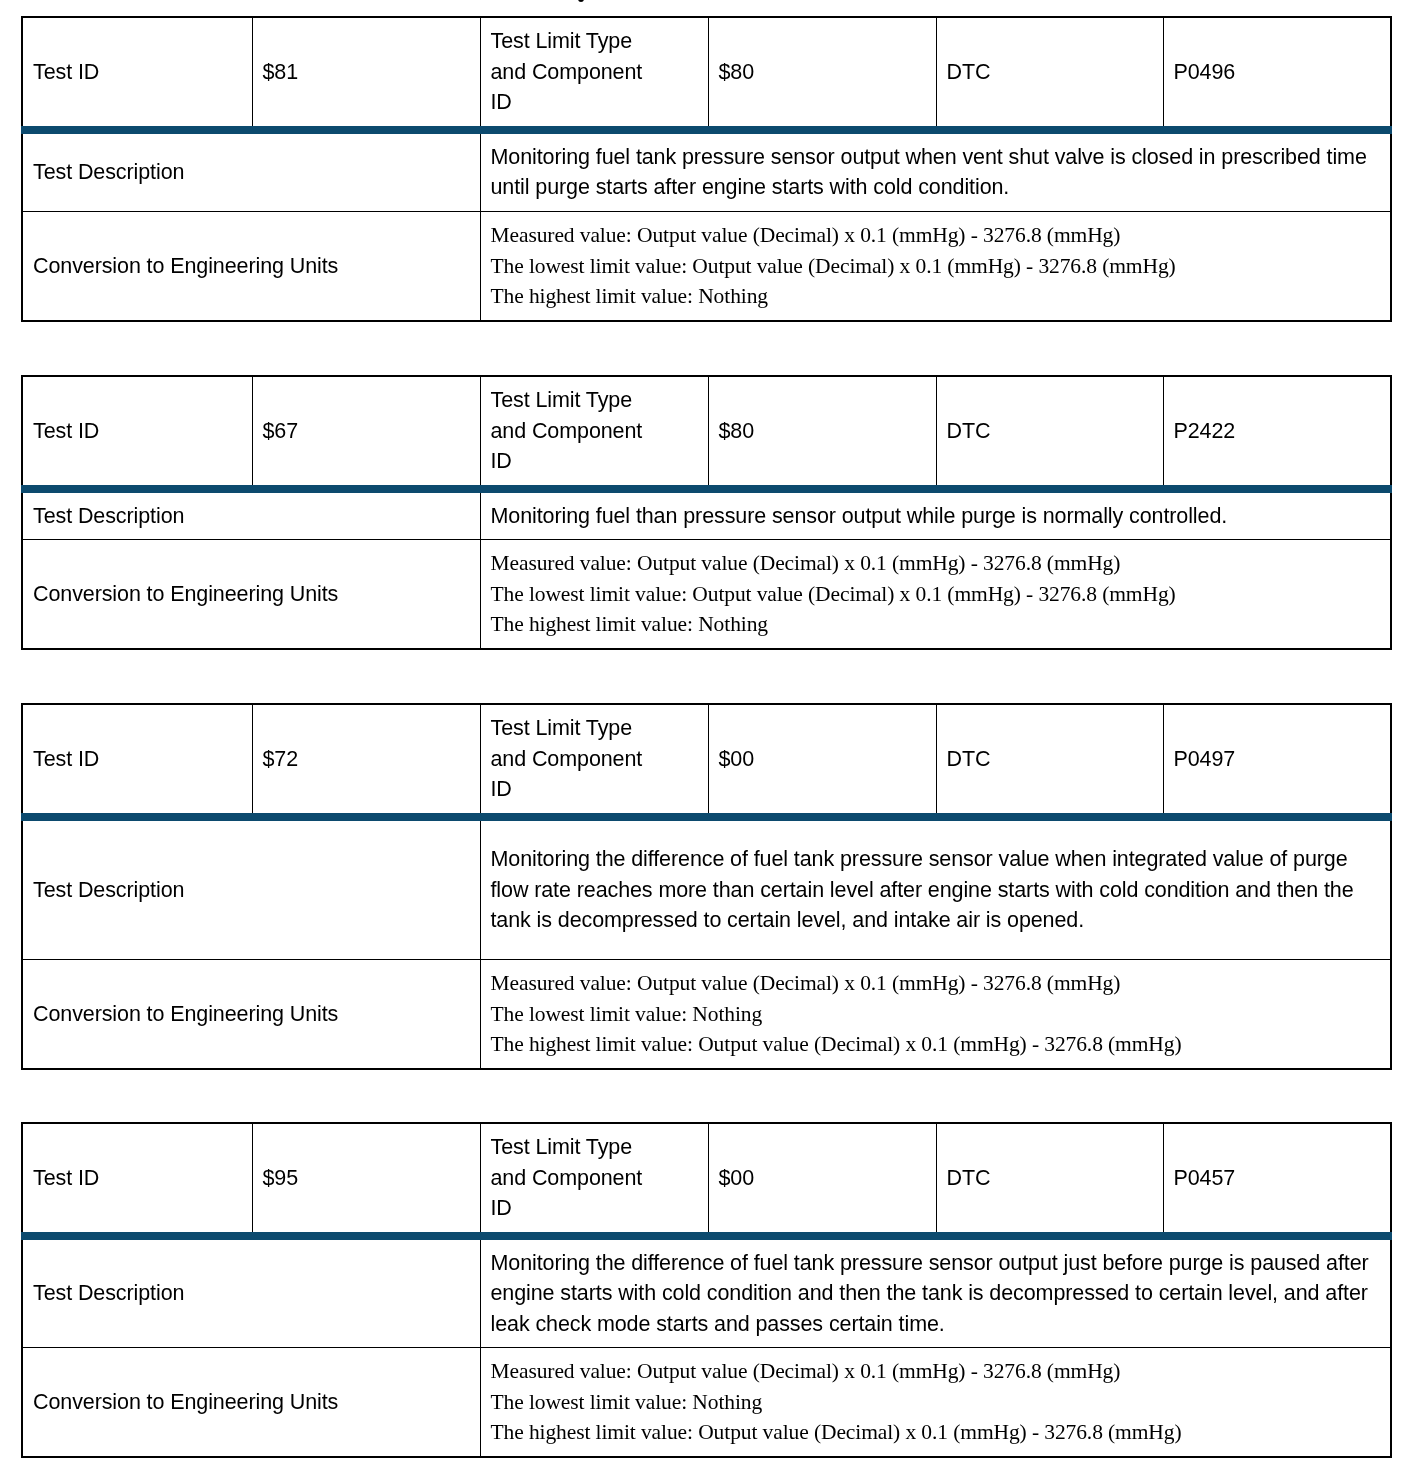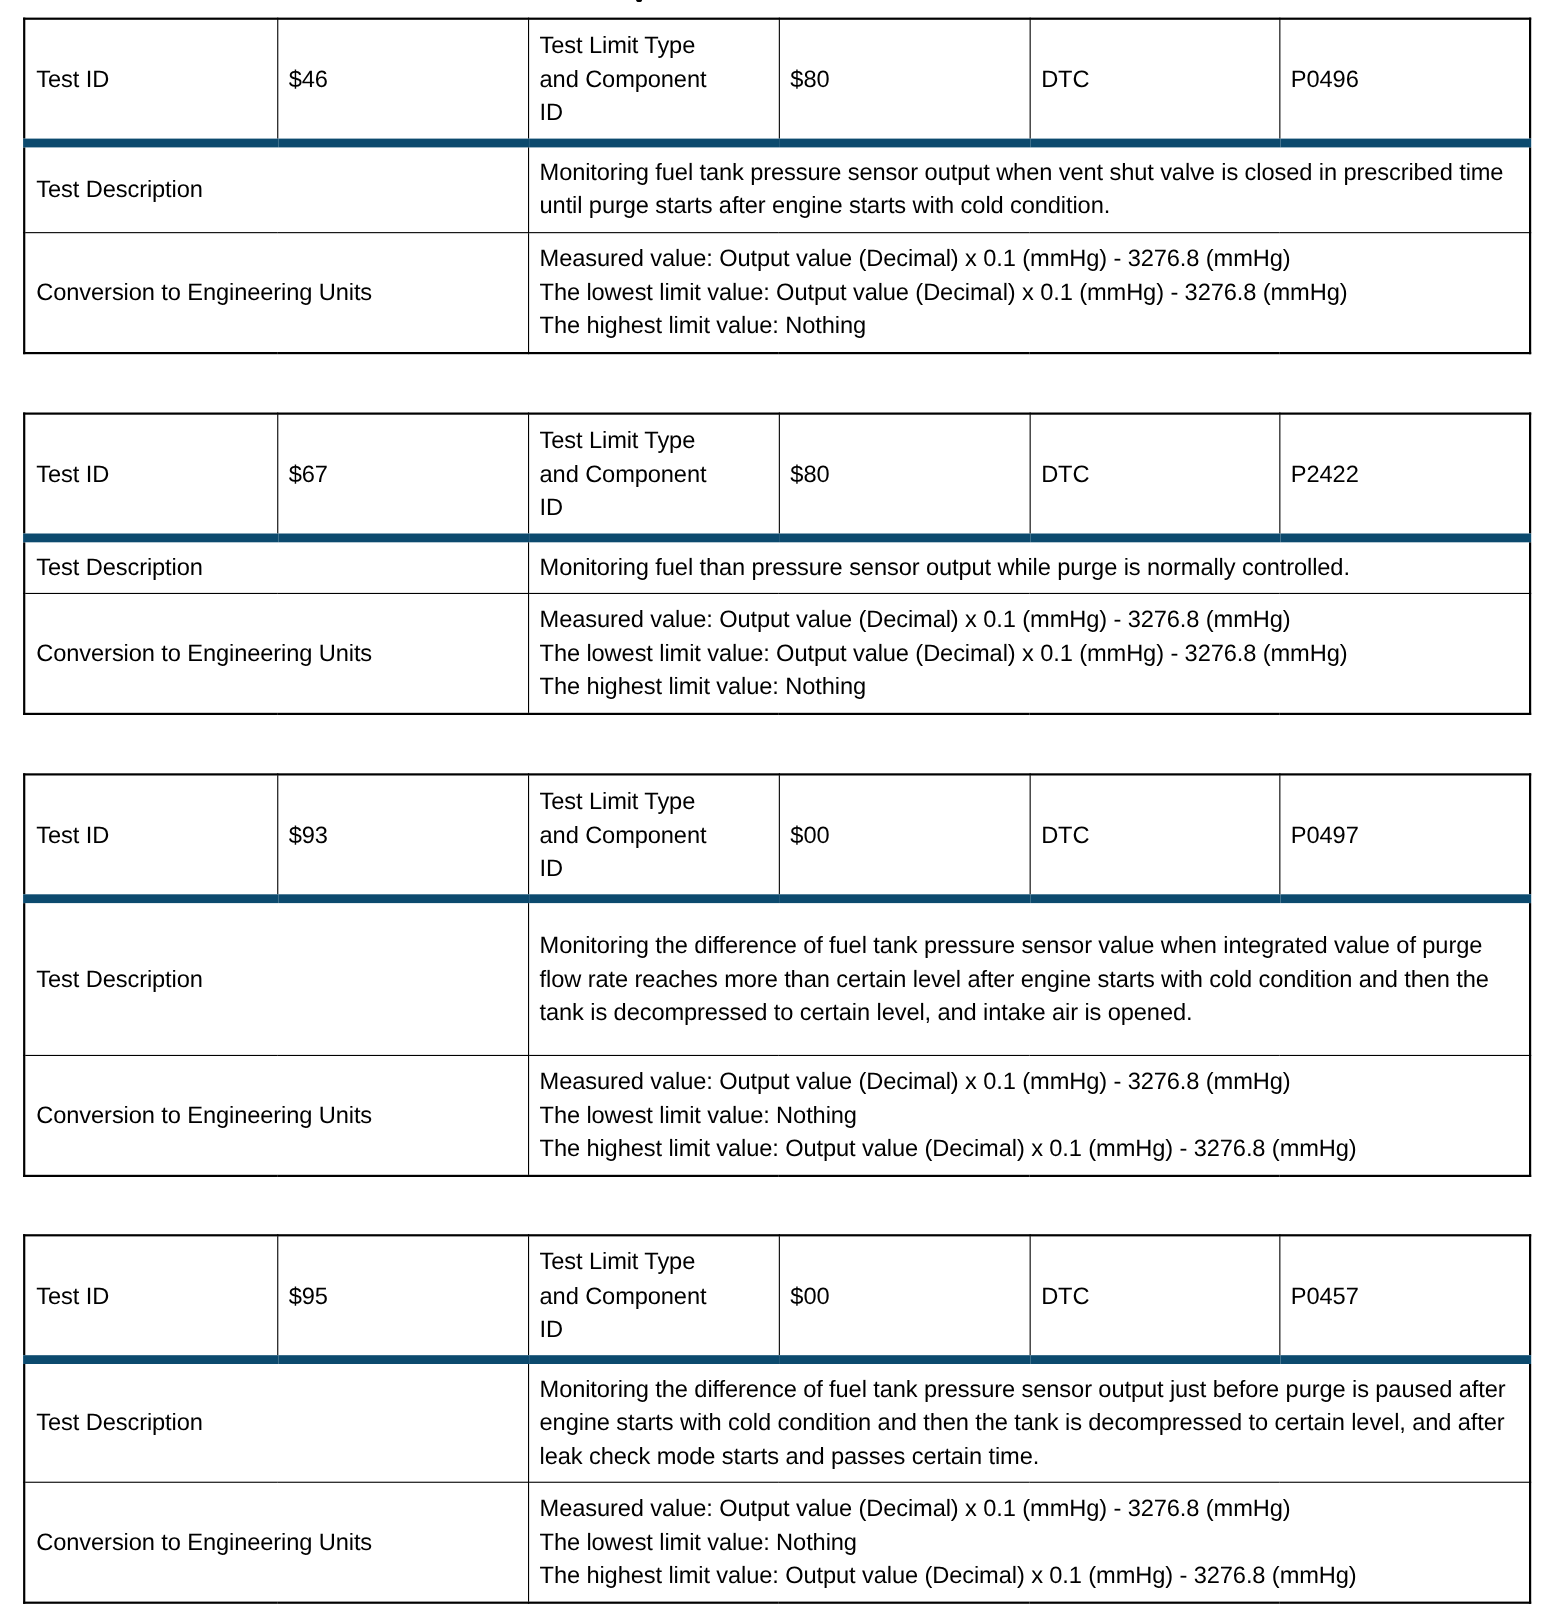--- a/index.html
+++ b/index.html
@@ -41,20 +41,21 @@
       text-align: left;
       letter-spacing: -0.1px;
     }
     .spec-table tr.header-row td {
       border-bottom: 8px solid #0c4a6e;
       height: 108px;
     }
     .lines span {
       display: block;
       white-space: nowrap;
+      font-family: Liberation Serif, serif;
     }
     .limit-label {
       white-space: pre-line;
     }
   </style>
 </head>
 <body>
 
 <div class="cutoff-glyph"></div>
 
@@ -63,21 +64,21 @@
     <col style="width:230px">
       <col style="width:228px">
       <col style="width:228px">
       <col style="width:228px">
       <col style="width:227px">
       <col style="width:228px">
   </colgroup>
   <tbody>
       <tr class="header-row">
     <td>Test ID</td>
-    <td>$46</td>
+    <td>$81</td>
     <td class="limit-label">Test Limit Type
  and Component
  ID</td>
     <td>$80</td>
     <td>DTC</td>
     <td>P0496</td>
   </tr>
   <tr style="height:81px;">
     <td colspan="2">Test Description</td>
     <td colspan="4">Monitoring fuel tank pressure sensor output when vent shut valve is closed in prescribed time until purge starts after engine starts with cold condition.</td>
@@ -133,21 +134,21 @@
     <col style="width:230px">
       <col style="width:228px">
       <col style="width:228px">
       <col style="width:228px">
       <col style="width:227px">
       <col style="width:228px">
   </colgroup>
   <tbody>
       <tr class="header-row">
     <td>Test ID</td>
-    <td>$93</td>
+    <td>$72</td>
     <td class="limit-label">Test Limit Type
  and Component
  ID</td>
     <td>$00</td>
     <td>DTC</td>
     <td>P0497</td>
   </tr>
   <tr style="height:142px;">
     <td colspan="2">Test Description</td>
     <td colspan="4">Monitoring the difference of fuel tank pressure sensor value when integrated value of purge flow rate reaches more than certain level after engine starts with cold condition and then the tank is decompressed to certain level, and intake air is opened.</td>

